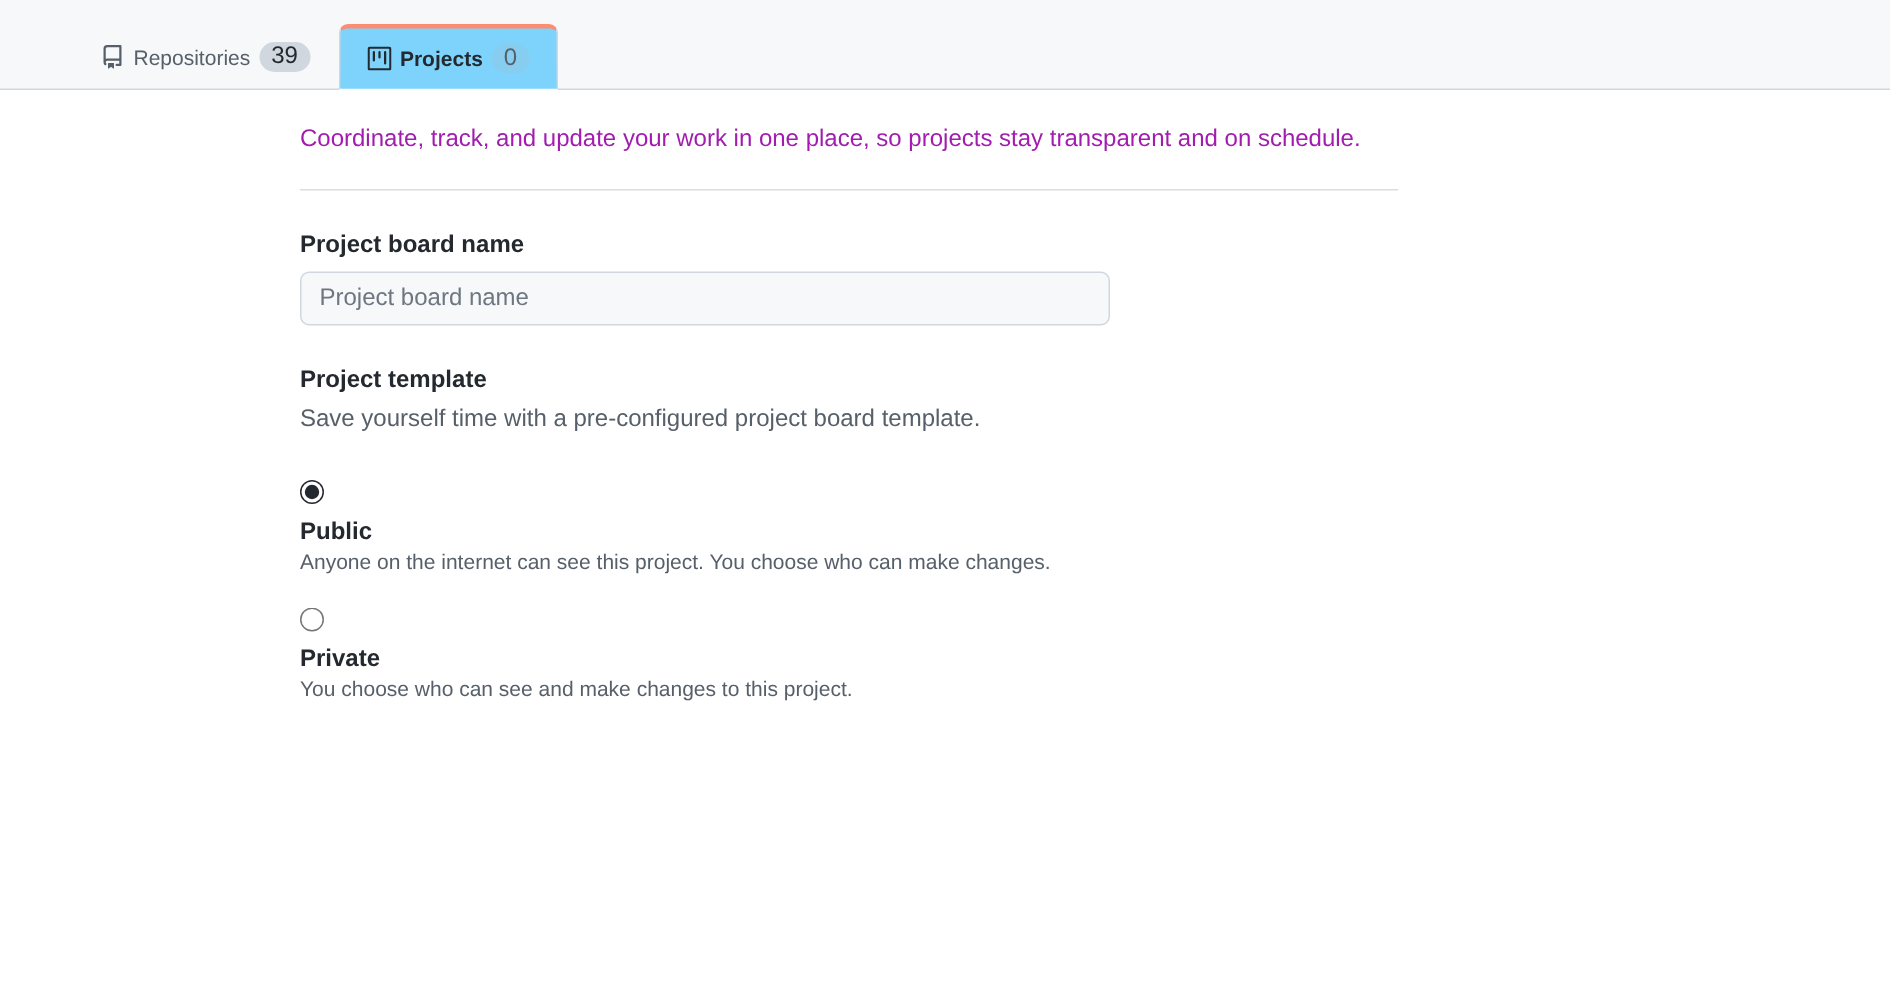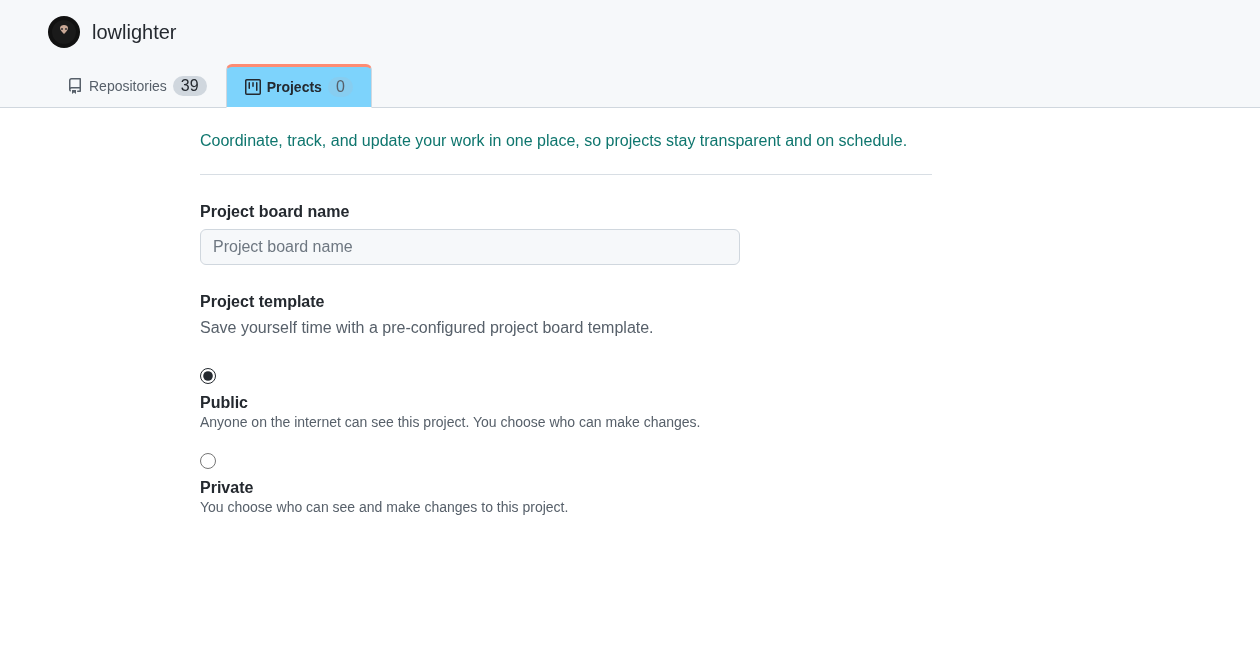--- a/index.html
+++ b/index.html
@@ -95,21 +95,21 @@
       margin-left: 176px;
     }
     .page-title {
       font-size: 32px;
       font-weight: 400;
       margin-bottom: 6px;
       color: #24292f;
     }
     .page-subtitle {
       font-size: 16px;
-      color: #0f766e;
+      color: #a21caf;
       margin-bottom: 24px;
     }
     .divider {
       border: none;
       border-top: 1px solid #d8dee4;
       margin-bottom: 24px;
     }
     .form-group {
       margin-bottom: 28px;
       margin-top: 28px;
@@ -190,31 +190,20 @@
     .radio-desc {
       font-size: 14px;
       color: #57606a;
       margin-top: 2px;
     }
   </style>
 </head>
 <body>
 
 <div class="header-bar">
-  <div class="header-top">
-    <div class="avatar">
-      <svg viewBox="0 0 24 24" fill="none">
-        <circle cx="12" cy="12" r="12" fill="#1a1a1a"></circle>
-        <path d="M8 8 C8 6, 10 5, 12 5 C14 5, 16 6, 16 8 C16 10, 14 12, 12 14 C10 12, 8 10, 8 8 Z" fill="#c9a896"></path>
-        <circle cx="10" cy="9" r="1" fill="#333"></circle>
-        <circle cx="14" cy="9" r="1" fill="#333"></circle>
-      </svg>
-    </div>
-    <span class="username">lowlighter</span>
-  </div>
   <div class="tabs">
     <div class="tab">
       <span class="tab-icon">
         <svg width="16" height="16" viewBox="0 0 16 16" fill="#57606a">
           <path d="M2 2.5A2.5 2.5 0 0 1 4.5 0h8.75a.75.75 0 0 1 .75.75v12.5a.75.75 0 0 1-.75.75h-2.5a.75.75 0 0 1 0-1.5h1.75v-2h-8a1 1 0 0 0-.714 1.7.75.75 0 1 1-1.072 1.05A2.495 2.495 0 0 1 2 11.5Zm10.5-1h-8a1 1 0 0 0-1 1v6.708A2.486 2.486 0 0 1 4.5 9h8ZM5 12.25a.25.25 0 0 1 .25-.25h3.5a.25.25 0 0 1 .25.25v3.25a.25.25 0 0 1-.4.2l-1.45-1.087a.249.249 0 0 0-.3 0L5.4 15.7a.25.25 0 0 1-.4-.2Z"></path>
         </svg>
       </span>
       <span>Repositories</span>
       <span class="counter">39</span>
     </div>

